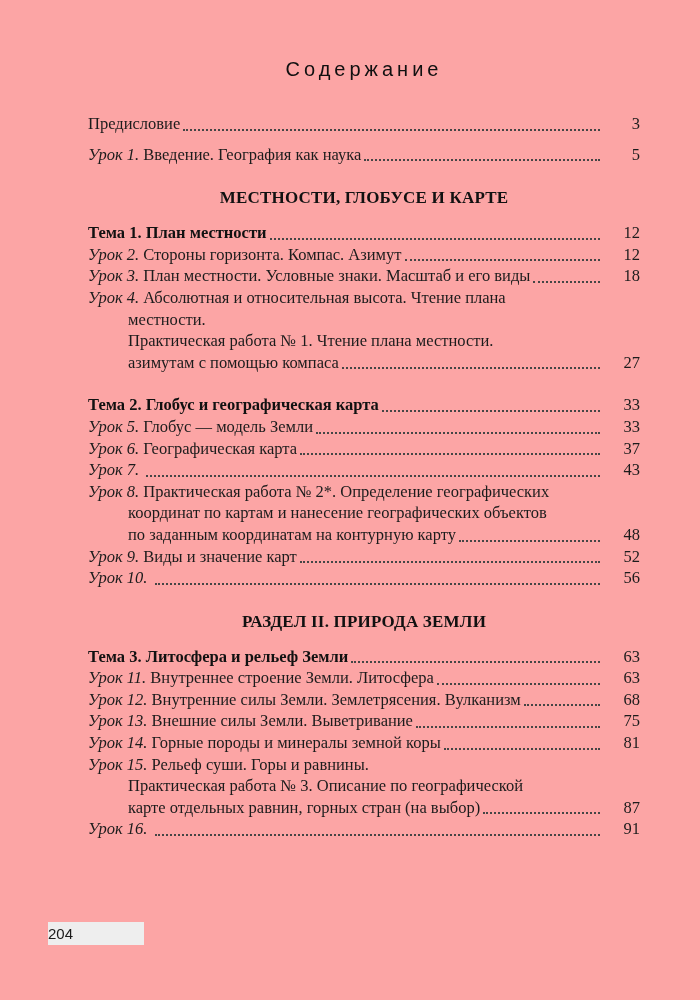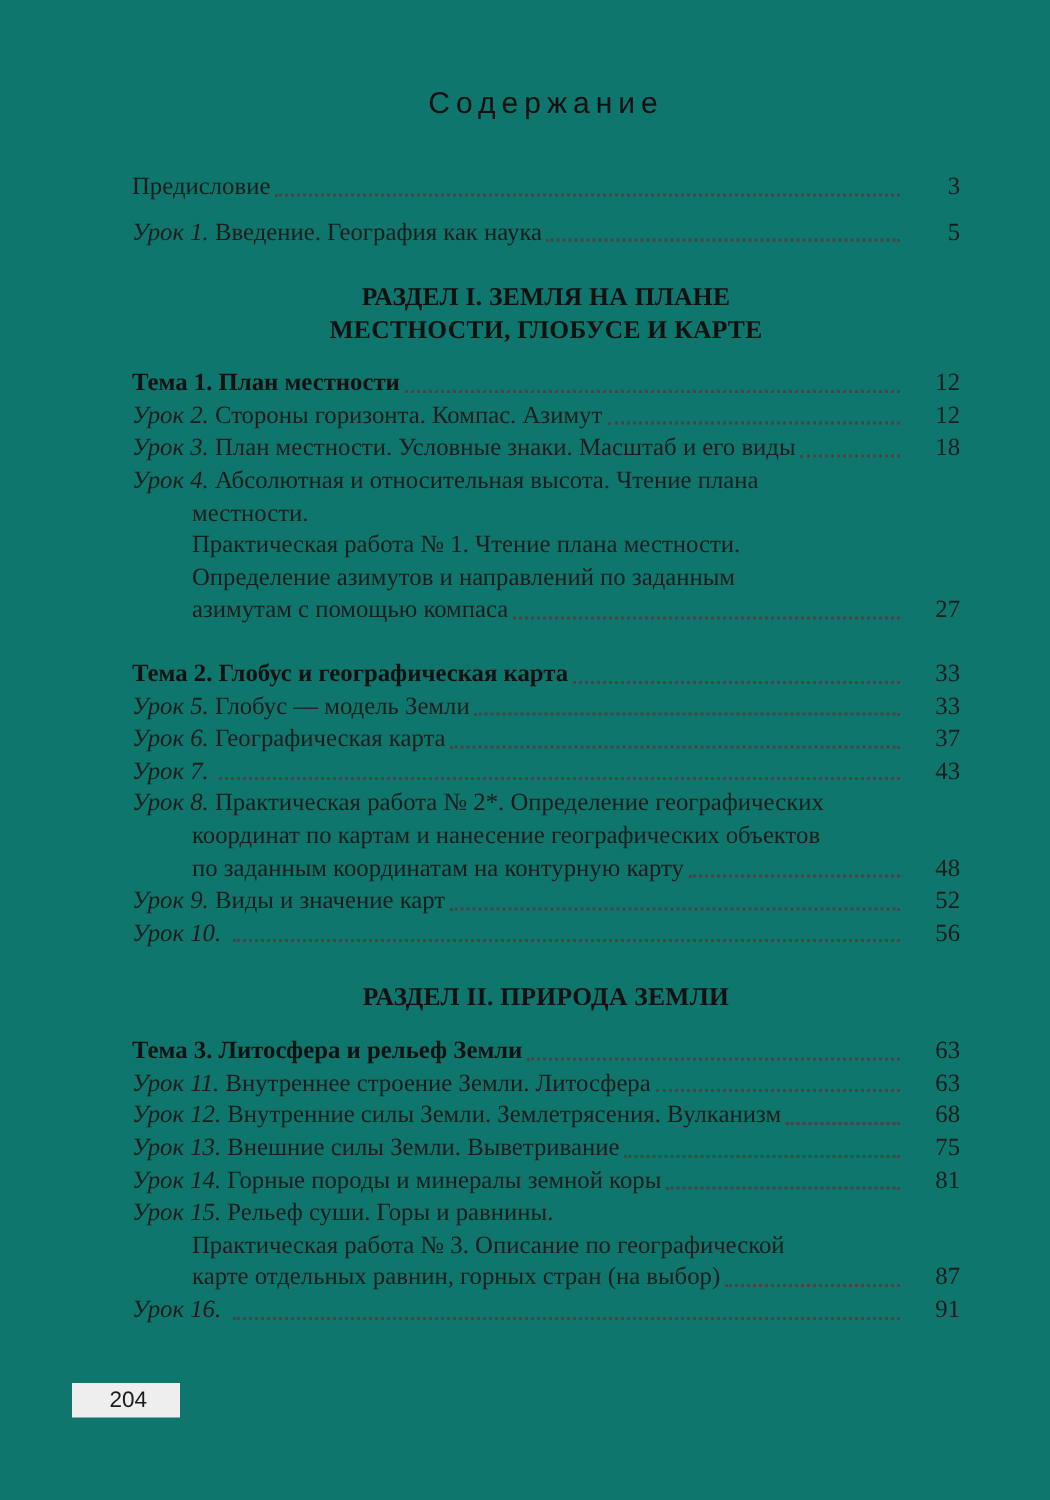--- a/index.html
+++ b/index.html
@@ -1,20 +1,20 @@
 <!DOCTYPE html>
 <html><head>
 <meta charset="utf-8">
 <style>
   html, body { margin: 0; padding: 0; background: #ffffff; }
   .page {
     position: relative;
     width: 700px;
     height: 1000px;
-    background: #0f766e;
+    background: #fca5a5;
     font-family: "Liberation Serif", serif;
     color: #1c1c1c;
     overflow: hidden;
   }
   .content {
     position: absolute;
     left: 88px;
     right: 60px;
     top: 0;
   }
@@ -57,26 +57,25 @@
     flex: 0 0 auto;
     width: 34px;
     text-align: right;
     white-space: nowrap;
   }
   .intro .entry { margin-bottom: 9px; }
   .footer-badge {
     position: absolute;
     left: 48px;
     top: 922px;
-    width: 72px;
+    width: 96px;
     height: 23px;
     box-sizing: border-box;
     background: #eeeeee;
-    text-align: right;
-    padding-right: 22px;
+    padding-right: 9px;
     font-family: "Liberation Sans", sans-serif;
     font-size: 15px;
     line-height: 23px;
     color: #1b1b1b;
   }
 </style>
 </head>
 <body>
 
 <div class="page">
@@ -94,21 +93,20 @@
           <div class="entry lesson">
             <div class="row">
               <span class="prefix">Урок 1.&nbsp;</span>
               <span class="text">Введение. География как наука</span>
               <span class="leader"></span>
               <span class="page-num">5</span>
             </div>
           </div>
         </div>
         <div class="heading">
-          <div>РАЗДЕЛ I. ЗЕМЛЯ НА ПЛАНЕ</div>
           <div>МЕСТНОСТИ, ГЛОБУСЕ И КАРТЕ</div>
         </div>
         <div class="group">
           <div class="entry theme">
             <div class="row">
               <span class="text">Тема 1. План местности</span>
               <span class="leader"></span>
               <span class="page-num">12</span>
             </div>
           </div>
@@ -131,23 +129,20 @@
           <div class="entry lesson">
             <div class="row">
               <span class="prefix">Урок 4.&nbsp;</span>
               <span class="text">Абсолютная и относительная высота. Чтение плана</span>
             </div>
             <div class="row cont">
               <span class="text">местности.</span>
             </div>
             <div class="row cont">
               <span class="text">Практическая работа № 1. Чтение плана местности.</span>
-            </div>
-            <div class="row cont">
-              <span class="text">Определение азимутов и направлений по заданным</span>
             </div>
             <div class="row cont">
               <span class="text">азимутам с помощью компаса</span>
               <span class="leader"></span>
               <span class="page-num">27</span>
             </div>
           </div>
         </div>
         <div class="group">
           <div class="entry theme">

